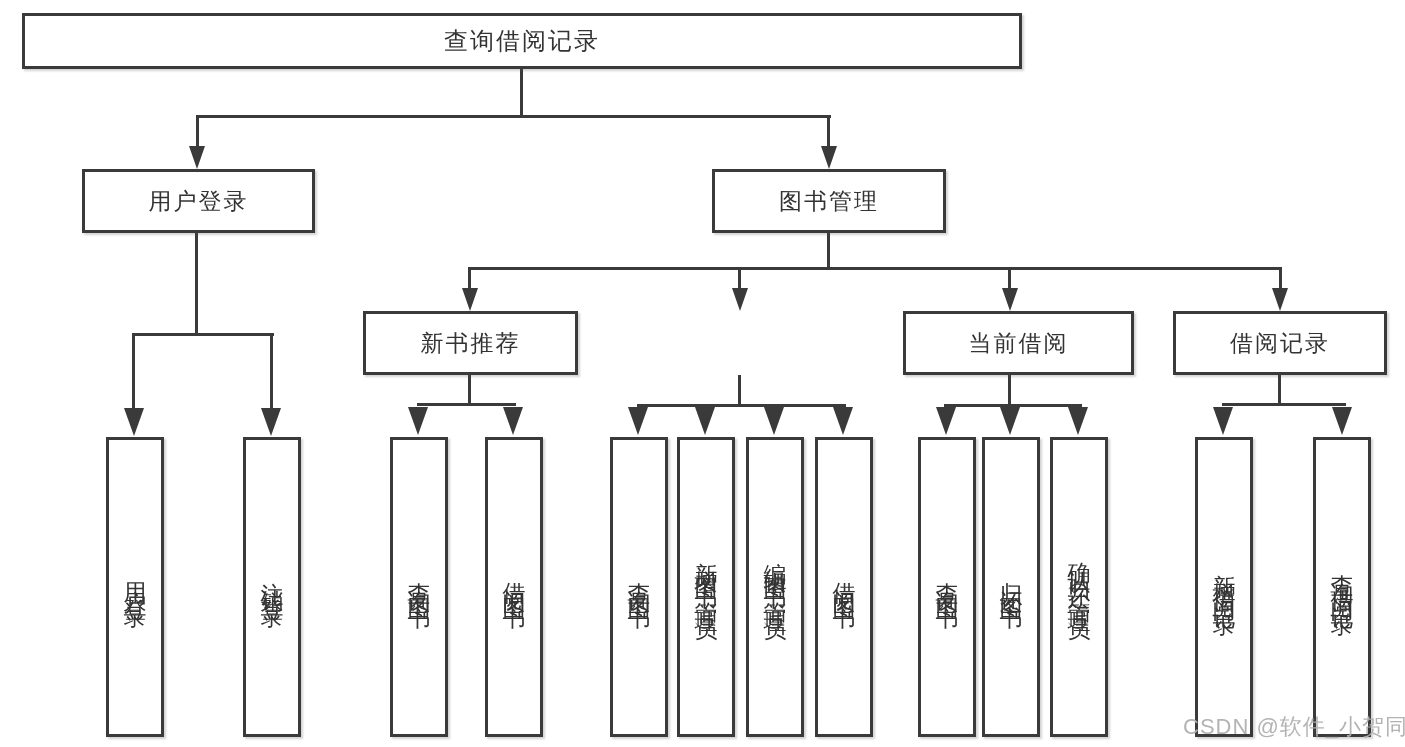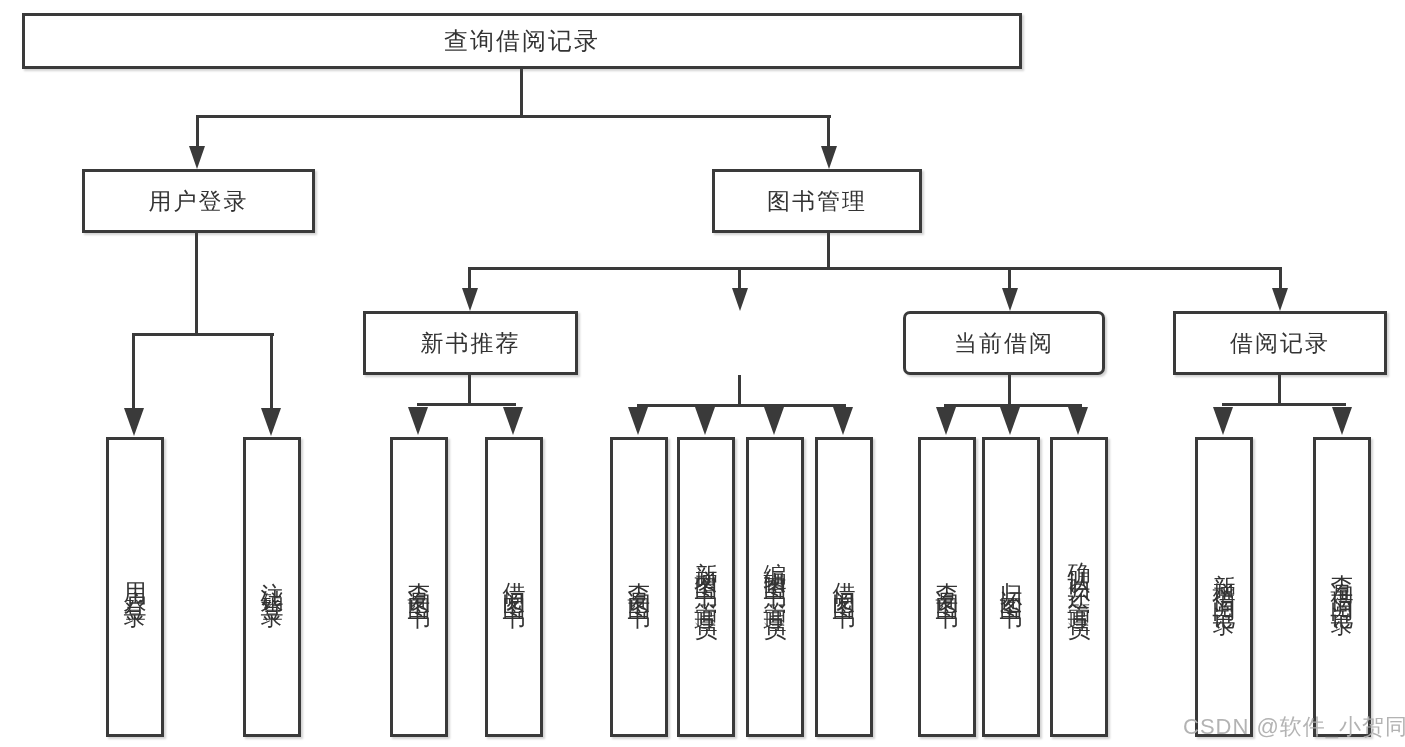--- a/index.html
+++ b/index.html
@@ -101,39 +101,39 @@
   <div class="vline" style="left:520px; top:66px; height:52px;"></div>
   <div class="hline" style="left:196px; top:115px; width:635px;"></div>
   <div class="vline" style="left:196px; top:115px; height:32px;"></div>
   <div class="vline" style="left:827px; top:115px; height:32px;"></div>
   <div class="arrow" style="left:189px; top:146px;"></div>
   <div class="arrow" style="left:821px; top:146px;"></div>
 
   <div class="node" style="left:82px; top:169px; width:233px; height:64px;">
     <span>用户登录</span>
   </div>
-  <div class="node" style="left:712px; top:169px; width:210px; height:64px;">
+  <div class="node" style="left:712px; top:169px; width:234px; height:64px;">
     <span>图书管理</span>
   </div>
 
   <div class="vline" style="left:827px; top:233px; height:37px;"></div>
   <div class="hline" style="left:468px; top:267px; width:814px;"></div>
   <div class="vline" style="left:468px; top:267px; height:24px;"></div>
   <div class="vline" style="left:738px; top:267px; height:24px;"></div>
   <div class="vline" style="left:1008px; top:267px; height:24px;"></div>
   <div class="vline" style="left:1279px; top:267px; height:24px;"></div>
   <div class="arrow" style="left:462px; top:288px;"></div>
   <div class="arrow" style="left:732px; top:288px;"></div>
   <div class="arrow" style="left:1002px; top:288px;"></div>
   <div class="arrow" style="left:1272px; top:288px;"></div>
 
   <div class="node" style="left:363px; top:311px; width:215px; height:64px;">
     <span>新书推荐</span>
   </div>
-  <div class="node" style="left:903px; top:311px; width:202px; height:64px;border-radius:7px;">
+  <div class="node" style="left:903px; top:311px; width:231px; height:64px;">
     <span>当前借阅</span>
   </div>
   <div class="node" style="left:1173px; top:311px; width:214px; height:64px;">
     <span>借阅记录</span>
   </div>
 
   <div class="vline" style="left:195px; top:233px; height:103px;"></div>
   <div class="hline" style="left:132px; top:333px; width:142px;"></div>
   <div class="vline" style="left:132px; top:333px; height:78px;"></div>
   <div class="vline" style="left:270px; top:333px; height:78px;"></div>

